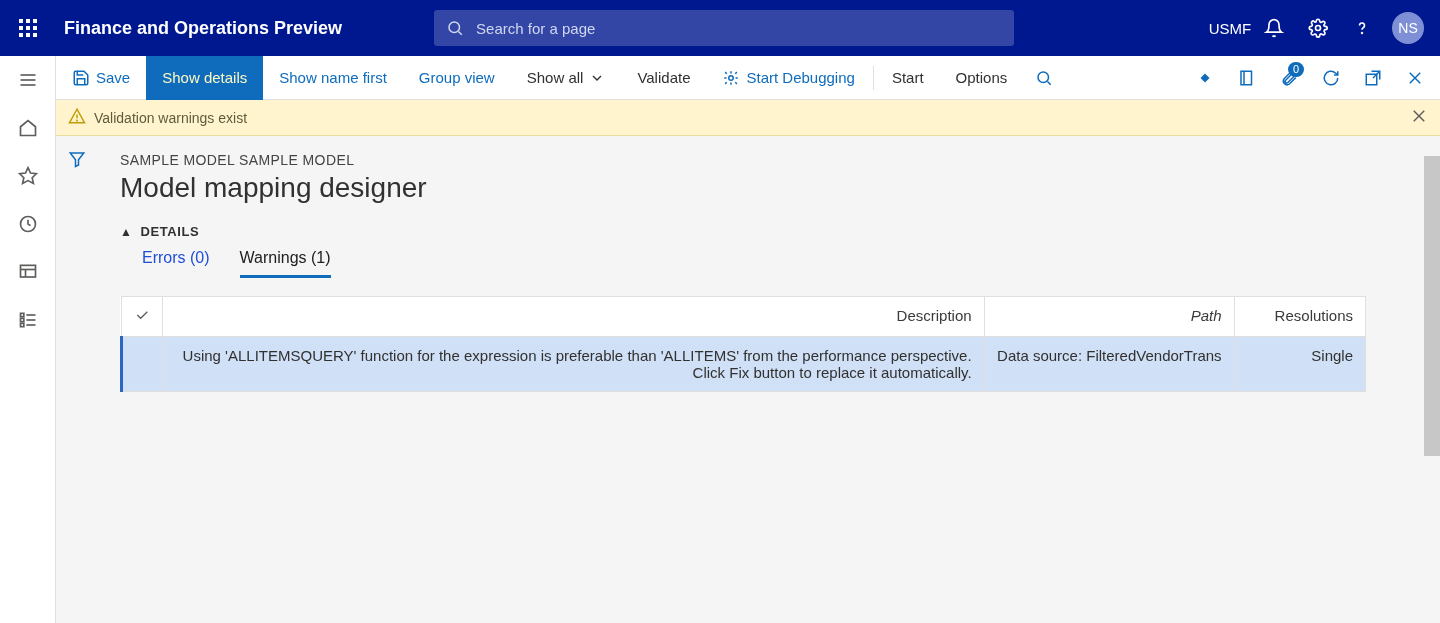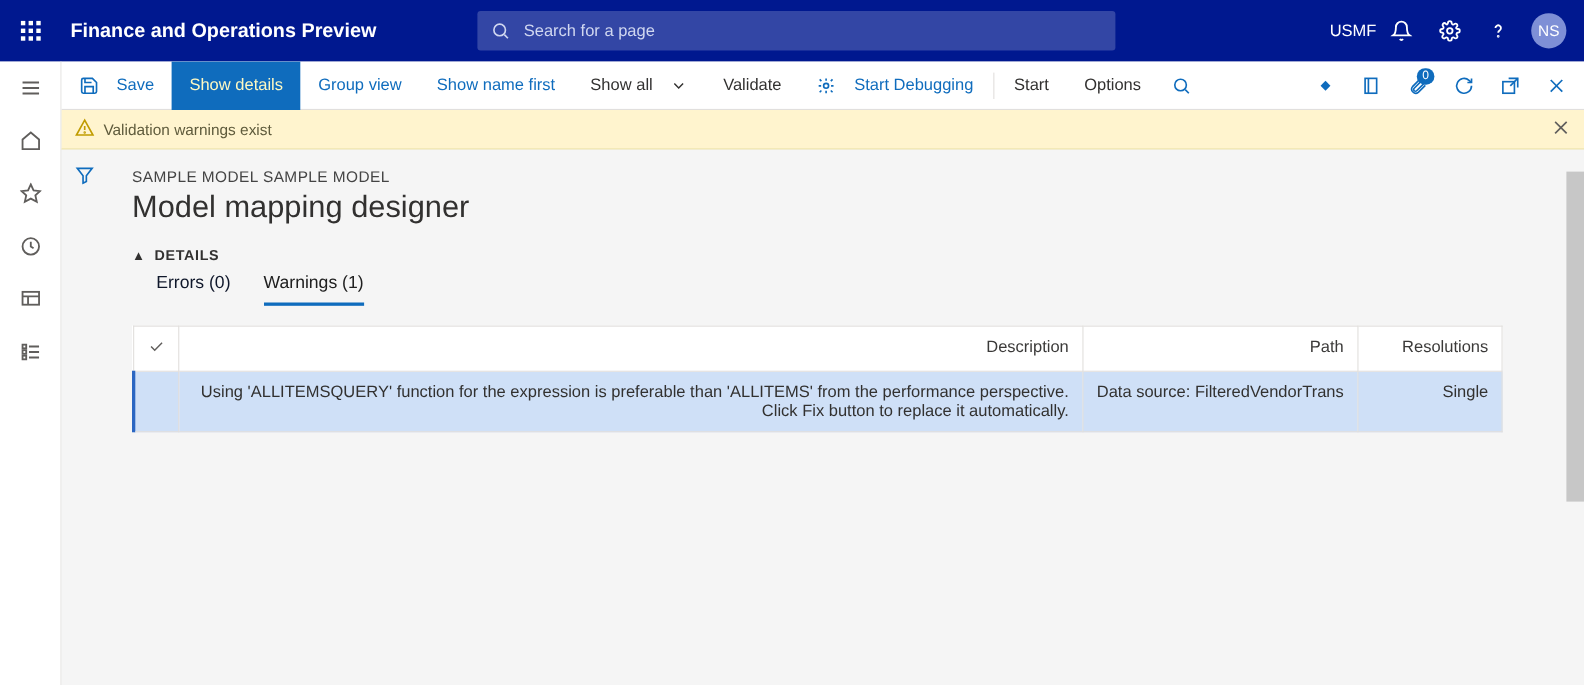--- a/index.html
+++ b/index.html
@@ -70,21 +70,21 @@
   .main-col { flex:1; display:flex; flex-direction:column; }
 
   
   .action-pane {
     display:flex; align-items:center;
     height:44px;
     background:var(--action-bg);
     border-bottom:1px solid var(--border);
     font-size:15px;
   }
-  .ap-btn { height:44px; padding:0 16px; display:flex;align-items:center; gap:16px; cursor:pointer;}
+  .ap-btn { height:44px; padding:0 16px; display:flex;align-items:center; gap:6px; cursor:pointer;}
   .ap-btn.blue { background:var(--blue-bright); color:#fef9c3;}
   .ap-btn.link { color:var(--blue-bright);}
   .ap-btn.plain { color:#323130;}
   .ap-sep { width:1px; height:24px; background:var(--border); margin:0 2px;}
   .ap-right { margin-left:auto; display:flex; align-items:center; padding-right:4px;}
   .ap-icon-btn { width:42px; height:44px; display:flex;align-items:center;justify-content:center; color:var(--blue-bright); cursor:pointer;}
   .badge-pill{
     position:relative;
   }
   .badge-pill .bubble{
@@ -110,21 +110,21 @@
   .filter-col svg{color:var(--blue-bright);}
   .content-body { flex:1; padding: 16px 74px 0 22px; }
 
   .breadcrumb { font-size:14px; color:#444; letter-spacing:0.4px;}
   .page-title { font-size:28px; font-weight:500; margin:4px 0 20px;}
 
   .details-hdr { display:flex;align-items:center; gap:8px; font-size:13px; font-weight:700; letter-spacing:0.6px; margin-bottom:10px;}
   .details-hdr .caret{font-size:12px;}
 
   .tabs { display:flex; gap:30px; margin:6px 0 18px 22px; font-size:16px; }
-  .tab { padding-bottom:8px; cursor:pointer; color:#0f172a;}
+  .tab { padding-bottom:8px; cursor:pointer; color:#1d4ed8;}
   .tab.active { color:#202020; border-bottom:3px solid var(--blue-bright); font-weight:400;}
 
   .row-actions { display:flex; gap:22px; margin:0 0 10px 8px; font-size:15px;}
   .row-actions .disabled{color:#a19f9d;}
   .row-actions .link{color:var(--blue-bright); cursor:pointer;}
 
   table.grid {
     width:100%;
     border-collapse:collapse;
     background:#fff;
@@ -250,24 +250,24 @@
             <path d="M19 21H5a2 2 0 0 1-2-2V5a2 2 0 0 1 2-2h11l5 5v11a2 2 0 0 1-2 2z"></path>
             <polyline points="17 21 17 13 7 13 7 21"></polyline>
             <polyline points="7 3 7 8 15 8"></polyline>
           </svg>
         <span>Save</span>
       </div>
       <div class="ap-btn blue">
         <span>Show details</span>
       </div>
       <div class="ap-btn link">
+        <span>Show name first</span>
+      </div>
+      <div class="ap-btn link">
         <span>Group view</span>
-      </div>
-      <div class="ap-btn link">
-        <span>Show name first</span>
       </div>
       <div class="ap-btn plain">
         <span>Show all</span>
         <svg class="svg-icon-sm" viewBox="0 0 24 24" fill="none" stroke="currentColor" stroke-width="2">
             <polyline points="6 9 12 15 18 9"></polyline>
           </svg>
       </div>
       <div class="ap-btn plain">
         <span>Validate</span>
       </div>
@@ -374,21 +374,21 @@
 
         <table class="grid">
           <thead>
             <tr>
               <th class="sel-col">
                 <svg class="svg-icon-sm" viewBox="0 0 24 24" fill="none" stroke="#605e5c" stroke-width="2">
                     <polyline points="5 12 10 17 20 7"></polyline>
                   </svg>
               </th>
               <th>Description</th>
-              <th style="width:250px;">Path</th>
+              <th style="width:250px;font-style:italic;">Path</th>
               <th style="width:100px;padding-left:40px;">Resolutions</th>
             </tr>
           </thead>
           <tbody>
             <tr class="selected">
               <td class="sel-col"></td>
               <td>Using 'ALLITEMSQUERY' function for the expression is preferable than 'ALLITEMS' from the performance perspective. Click Fix button to replace it automatically.</td>
               <td>Data source: FilteredVendorTrans</td>
               <td>Single</td>
             </tr>

